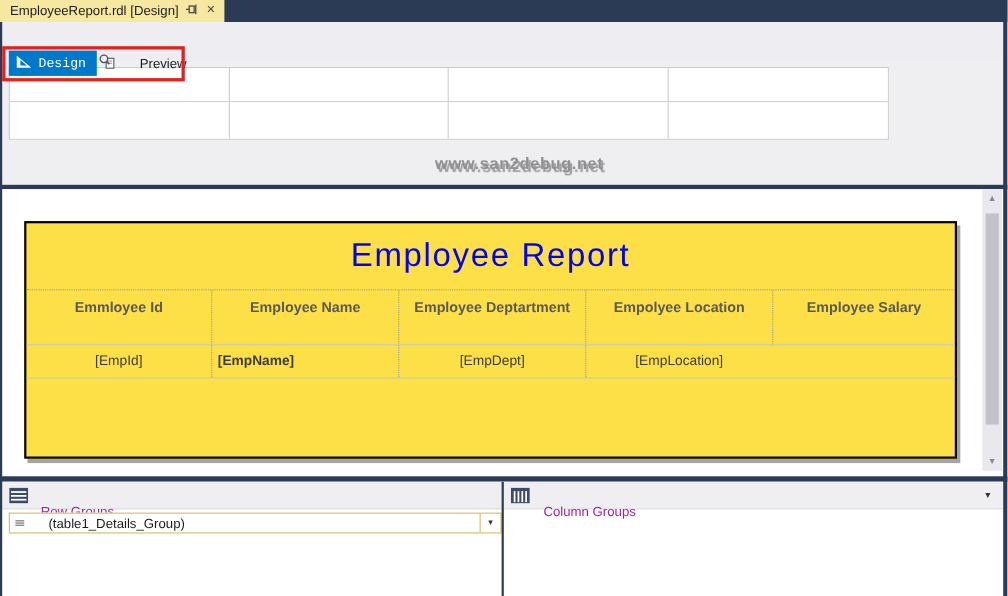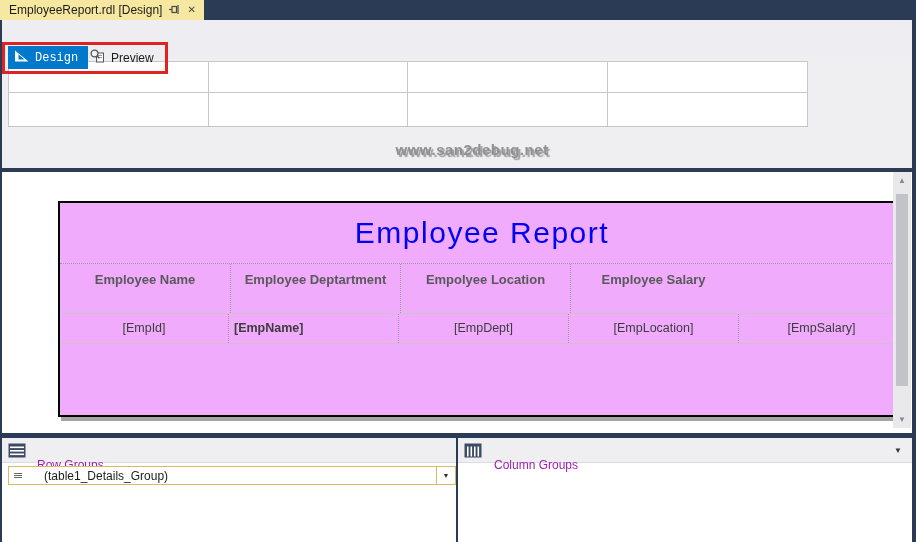--- a/index.html
+++ b/index.html
@@ -10,39 +10,39 @@
   
   .tabbar { position:absolute; left:0; top:0; width:916px; height:20px; background:#2B3A55; }
   .tab { position:absolute; left:0; top:0; height:20px; background:#F6E8A0; display:flex; align-items:center; gap:7px; padding:0 8px 0 9px; }
   .tab-title { font-size:12px; color:#1c1c1c; white-space:nowrap; }
   .tab .glyph { color:#4a4a4a; font-size:10px; line-height:10px; }
 
   
   .toolbar { position:absolute; left:0; top:20px; width:912px; height:37px; background:#EEEEF2; }
   .red-box { position:absolute; left:2px; top:22px; width:166px; height:32px; border:3px solid #DF2323; z-index:6; pointer-events:none; }
   .design-btn { position:absolute; left:8px; top:26px; height:23px; background:#0079CC; color:#fff; font-size:12px; display:flex; align-items:center; gap:6px; padding:0 10px 0 7px; z-index:3;font-family:Liberation Mono, monospace; }
-  .preview-btn { position:absolute; left:84px; top:26px; height:23px; color:#1c1c1c; font-size:12px; display:flex; align-items:center; gap:6px; padding:0 6px; z-index:3; }
+  .preview-btn { position:absolute; left:84px; top:26px; height:23px; color:#1c1c1c; font-size:12px; display:flex; align-items:center; gap:22px; padding:0 6px; z-index:3; }
 
   
   .header-surface { position:absolute; left:0; top:57px; width:912px; height:111px; background:#EFEFF2; }
   .empty-grid { position:absolute; left:8px; top:4px; width:800px; height:66px; background:#fff; border:1px solid #C6C6C6; display:grid; grid-template-columns:repeat(4,1fr); grid-template-rows:31px 33px; }
   .empty-grid .cell { border-right:1px solid #C6C6C6; border-bottom:1px solid #C6C6C6; background:#fff; }
   .empty-grid .cell:nth-child(4n) { border-right:none; }
   .empty-grid .cell:nth-child(n+5) { border-bottom:none; }
   .watermark { position:absolute; left:16px; top:84px; width:100%; text-align:center; font-size:15px; font-weight:bold; color:#909090; letter-spacing:0.5px; text-shadow:2px 2px 1px rgba(85,85,85,0.55); }
 
   
   .sep1 { position:absolute; left:0; top:168px; width:916px; height:4px; background:#2B3A55; }
   .sep2 { position:absolute; left:0; top:433px; width:916px; height:5px; background:#2B3A55; }
   .right-edge { position:absolute; left:912px; top:0; width:4px; height:542px; background:#2B3A55; }
   .left-edge { position:absolute; left:0; top:20px; width:2px; height:522px; background:#2B3A55; }
 
   
   .canvas { position:absolute; left:0; top:172px; width:912px; height:261px; background:#fff; }
-  .page { position:absolute; left:22px; top:29px; width:848px; height:216px; background:#f0abfc; border:2px solid #000; box-shadow:3px 4px 0 rgba(55,55,55,0.45);margin-left:36px; }
+  .page { position:absolute; left:22px; top:29px; width:848px; height:216px; background:#fde047; border:2px solid #000; box-shadow:3px 4px 0 rgba(55,55,55,0.45); }
   .rtitle { height:59px; display:flex; align-items:center; justify-content:center; font-size:30px; color:#0202F2; letter-spacing:1.5px; }
   .rtable { position:absolute; left:0; top:60px; width:844px; border-top:1px dotted #9b9b9b; }
   .hrow { display:flex; height:50px; border-bottom:1px solid #C6C6C6; }
   .drow { display:flex; height:30px; border-bottom:1px solid #C6C6C6; }
   .hcell { font-weight:bold; font-size:13px; color:#595959; text-align:center; padding-top:8px; }
   .dcell { font-size:12.5px; color:#3d3d3d; text-align:center; padding-top:7px; }
   .hcell + .hcell, .dcell + .dcell { border-left:1px dotted #9b9b9b; }
   .c1 { width:168px; } .c2 { width:170px; } .c3 { width:170px; } .c4 { width:170px; } .c5 { width:166px; }
   .align-left { text-align:left; padding-left:5px;font-weight:bold; }
 
@@ -130,31 +130,31 @@
     <div class="watermark">www.san2debug.net</div>
   </div>
 
   <div class="sep1"></div>
 
   <div class="canvas">
     <div class="page">
       <div class="rtitle">Employee Report</div>
       <div class="rtable">
         <div class="hrow">
+          <div class="hcell c1">Emmloyee Id</div>
           <div class="hcell c2">Employee Name</div>
           <div class="hcell c3">Employee Deptartment</div>
           <div class="hcell c4">Empolyee Location</div>
           <div class="hcell c5">Employee Salary</div>
         </div>
         <div class="drow">
           <div class="dcell c1">[EmpId]</div>
           <div class="dcell c2 align-left">[EmpName]</div>
           <div class="dcell c3">[EmpDept]</div>
           <div class="dcell c4">[EmpLocation]</div>
-          <div class="dcell c5">[EmpSalary]</div>
         </div>
       </div>
     </div>
     <div class="vscroll">
       <div class="arrow up">▲</div>
       <div class="thumb"></div>
       <div class="arrow down">▼</div>
     </div>
   </div>
 

